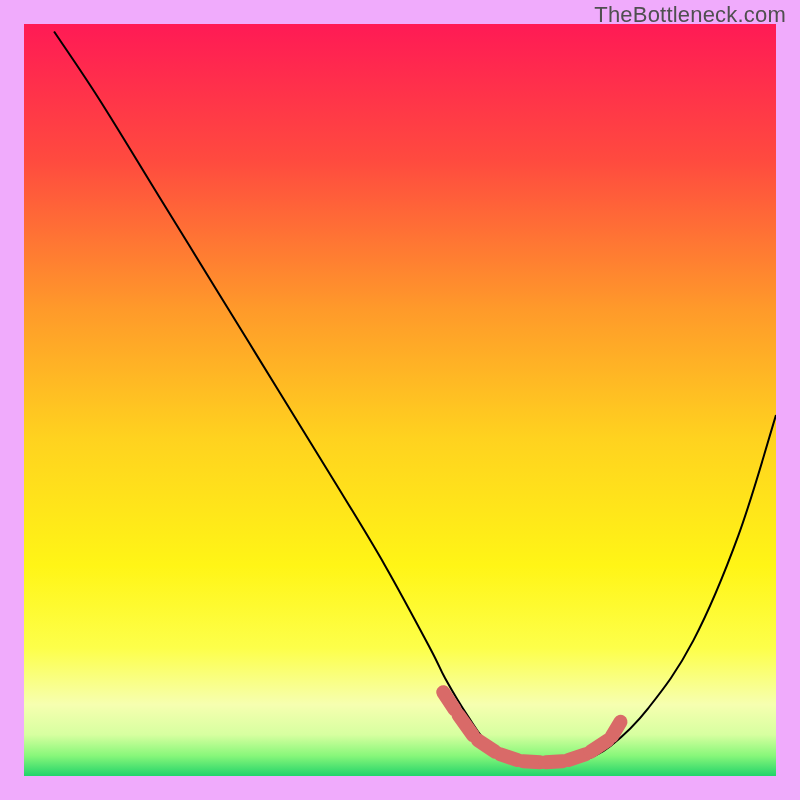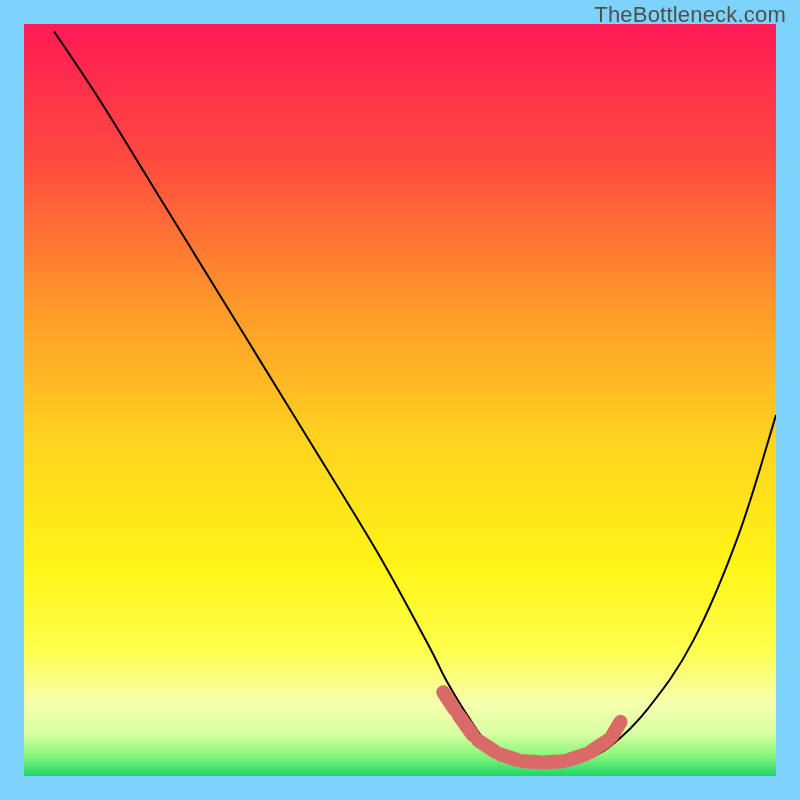--- a/index.html
+++ b/index.html
@@ -7,21 +7,21 @@
     padding: 0;
     width: 800px;
     height: 800px;
     background: #000;
     overflow: hidden;
     font-family: Arial, Helvetica, sans-serif;
   }
   .frame {
     position: absolute;
     inset: 0;
-    background: #7dd3fc;
+    background: #f0abfc;
   }
   .plot {
     position: absolute;
     left: 24px;
     top: 24px;
     width: 752px;
     height: 752px;
     overflow: hidden;
   }
   .watermark {

